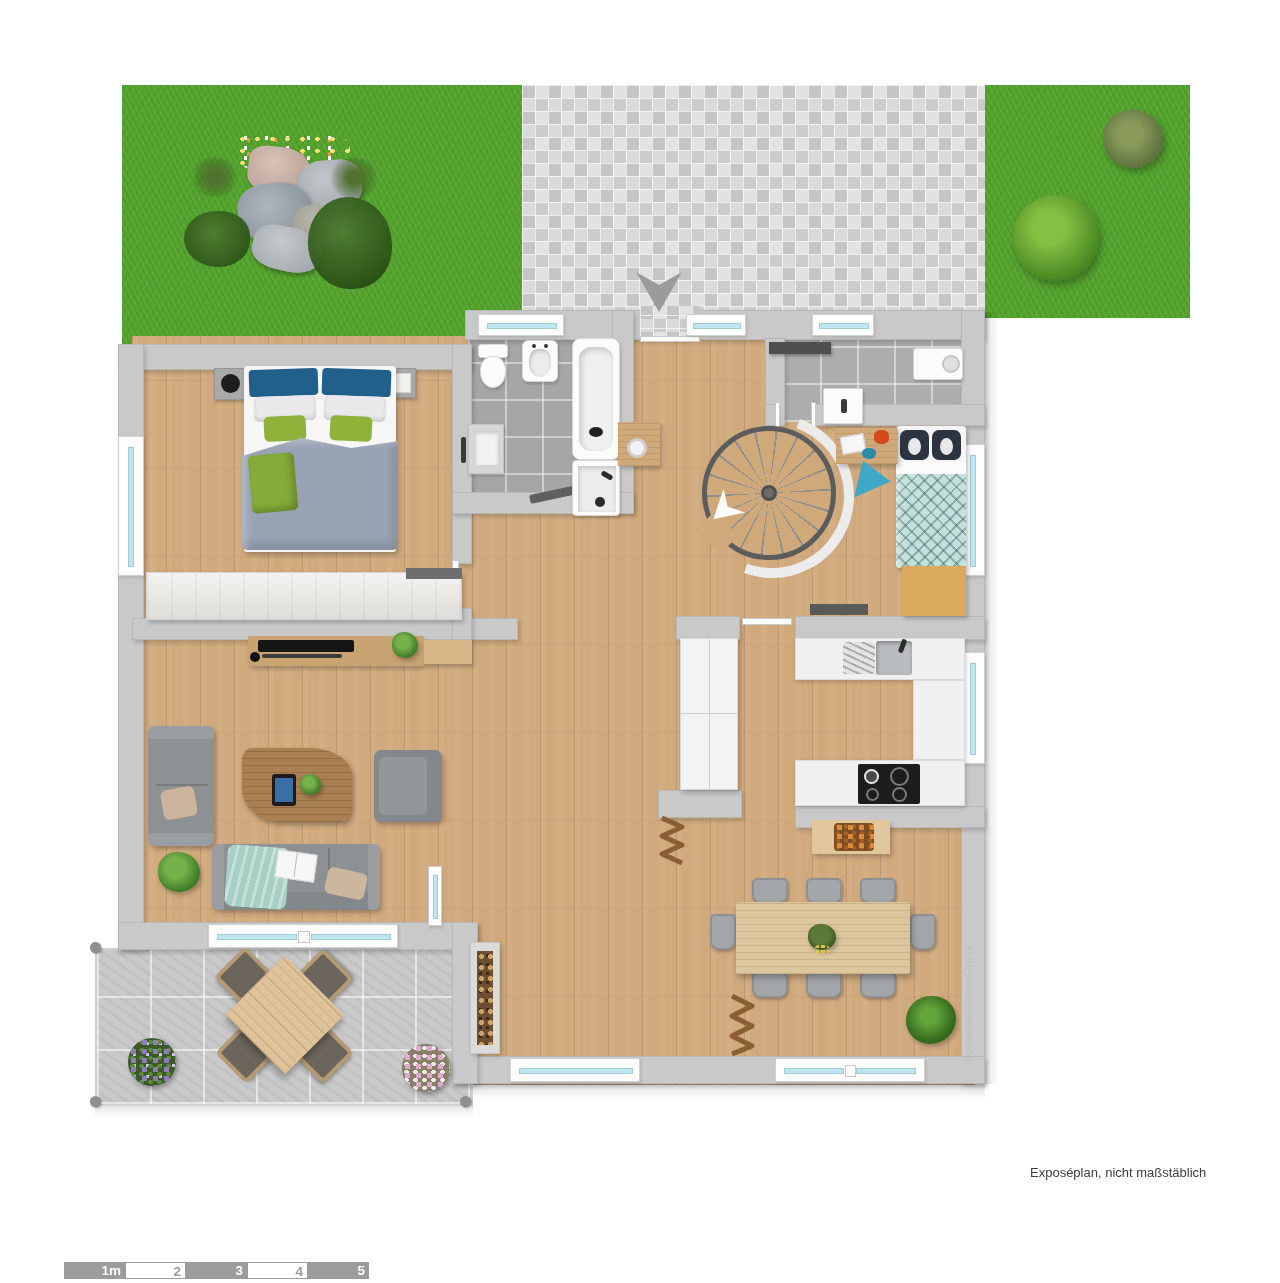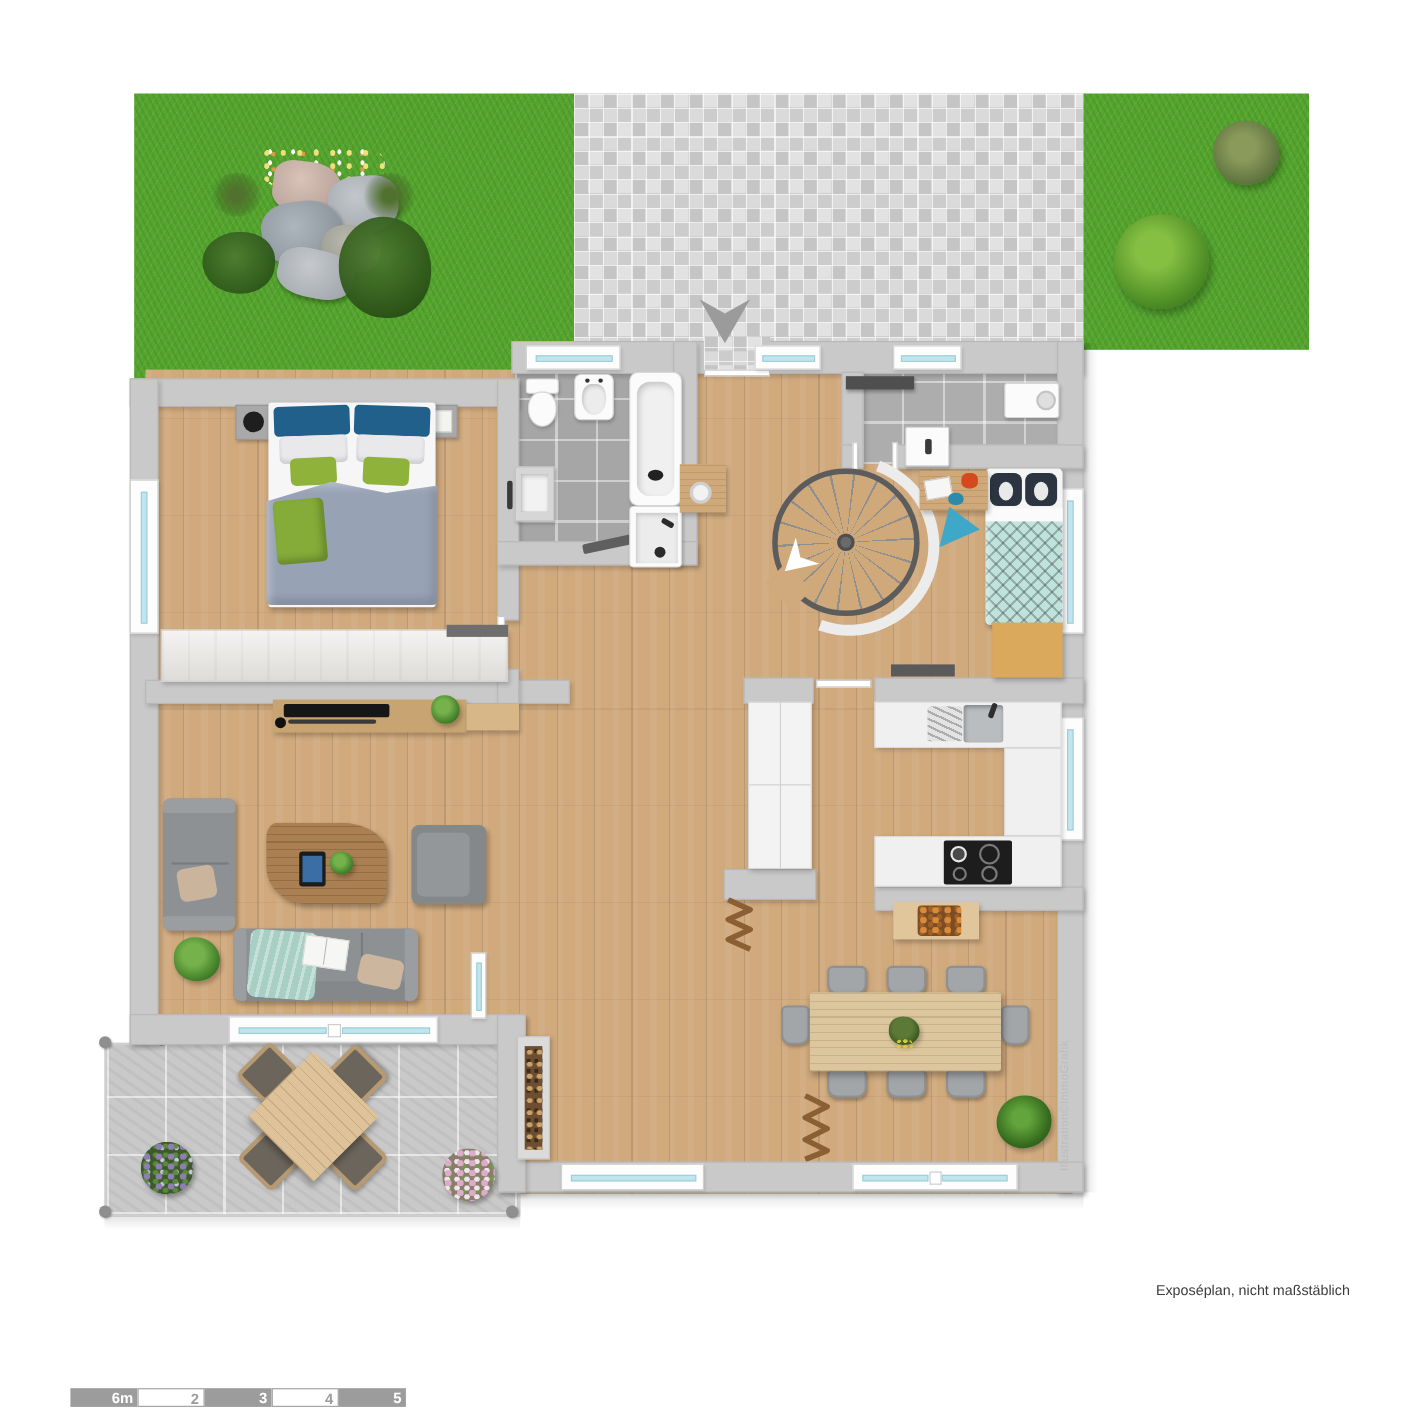--- a/index.html
+++ b/index.html
@@ -377,23 +377,23 @@
   </div>
   <div class="abs" style="left:128px;top:1038px;width:48px;height:48px;border-radius:50%;background:#3c5a28;
        background-image:radial-gradient(circle 3px,#8d7fb5 95%,transparent),radial-gradient(circle 2.5px,#5a8a3a 95%,transparent),radial-gradient(circle 2px,#c9c2e0 95%,transparent);
        background-size:11px 9px,9px 8px,13px 11px;box-shadow:2px 3px 4px rgba(0,0,0,.3);"></div>
   <div class="abs" style="left:402px;top:1044px;width:48px;height:48px;border-radius:50%;background:#8a7d6a;
        background-image:radial-gradient(circle 3px,#dcaccb 95%,transparent),radial-gradient(circle 2.5px,#f0e6ee 95%,transparent),radial-gradient(circle 2px,#6f9a4a 95%,transparent);
        background-size:11px 9px,9px 8px,13px 11px;box-shadow:2px 3px 4px rgba(0,0,0,.3);"></div>
 
   <div class="abs txt-credit" style="left:903px;top:998px;width:132px;height:14px;text-align:center;transform:rotate(-90deg);">Illustration©ImmoGrafik</div>
 
-  <div class="abs txt-note" style="left:1030px;top:1165px;width:218px;text-align:center;">Exposéplan, nicht maßstäblich</div>
+  <div class="abs txt-note" style="left:1030px;top:1165px;width:218px;text-align:left;">Exposéplan, nicht maßstäblich</div>
 
   <div class="abs scalebar" style="left:64px;top:1262px;">
-    <div class="seg seg-dark">6m</div>
+    <div class="seg seg-dark">1m</div>
     <div class="seg seg-light">2</div>
     <div class="seg seg-dark">3</div>
     <div class="seg seg-light">4</div>
     <div class="seg seg-dark">5</div>
   </div>
 
 </div>
 
 </body></html>

